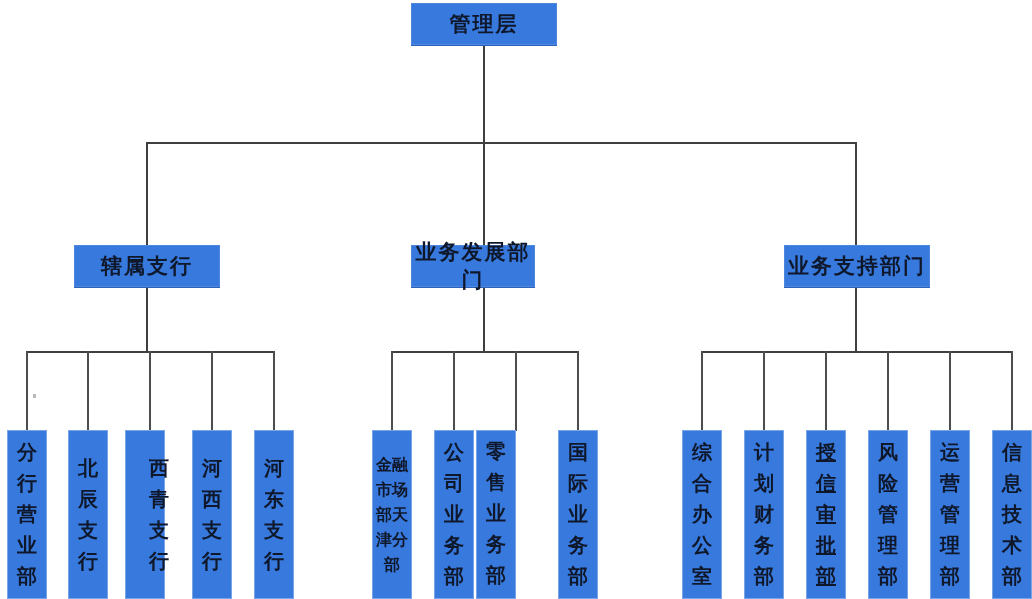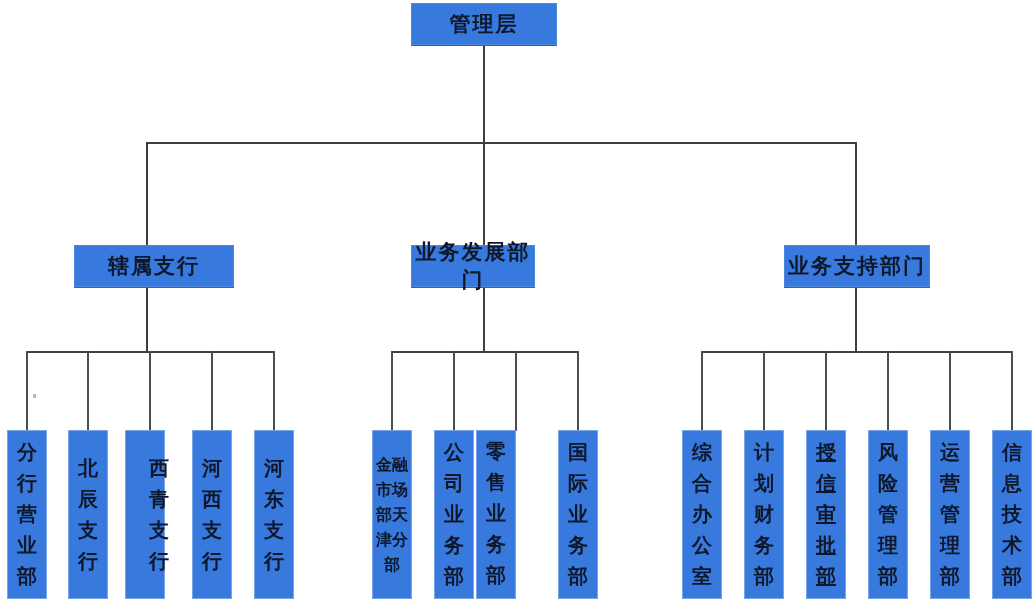--- a/index.html
+++ b/index.html
@@ -58,21 +58,21 @@
   <div class="line child" style="left:887px;top:351px;width:2px;height:80px;"></div>
   <div class="line child" style="left:949px;top:351px;width:2px;height:80px;"></div>
   <div class="line child" style="left:1011px;top:351px;width:2px;height:80px;"></div>
 
   <div class="stray"></div>
 
   <div class="node h-node" style="left:411px;top:3px;width:146px;">
       <span>管理层</span>
     </div>
 
-  <div class="node h-node" style="left:74px;top:245px;width:160px;">
+  <div class="node h-node" style="left:74px;top:245px;width:146px;">
       <span>辖属支行</span>
     </div>
   <div class="node h-node" style="left:411px;top:245px;width:124px;">
       <span>业务发展部门</span>
     </div>
   <div class="node h-node" style="left:784px;top:245px;width:146px;text-align:right;">
       <span>业务支持部门</span>
     </div>
 
   <div class="node v-node" style="left:7px;">分行营业部</div>

